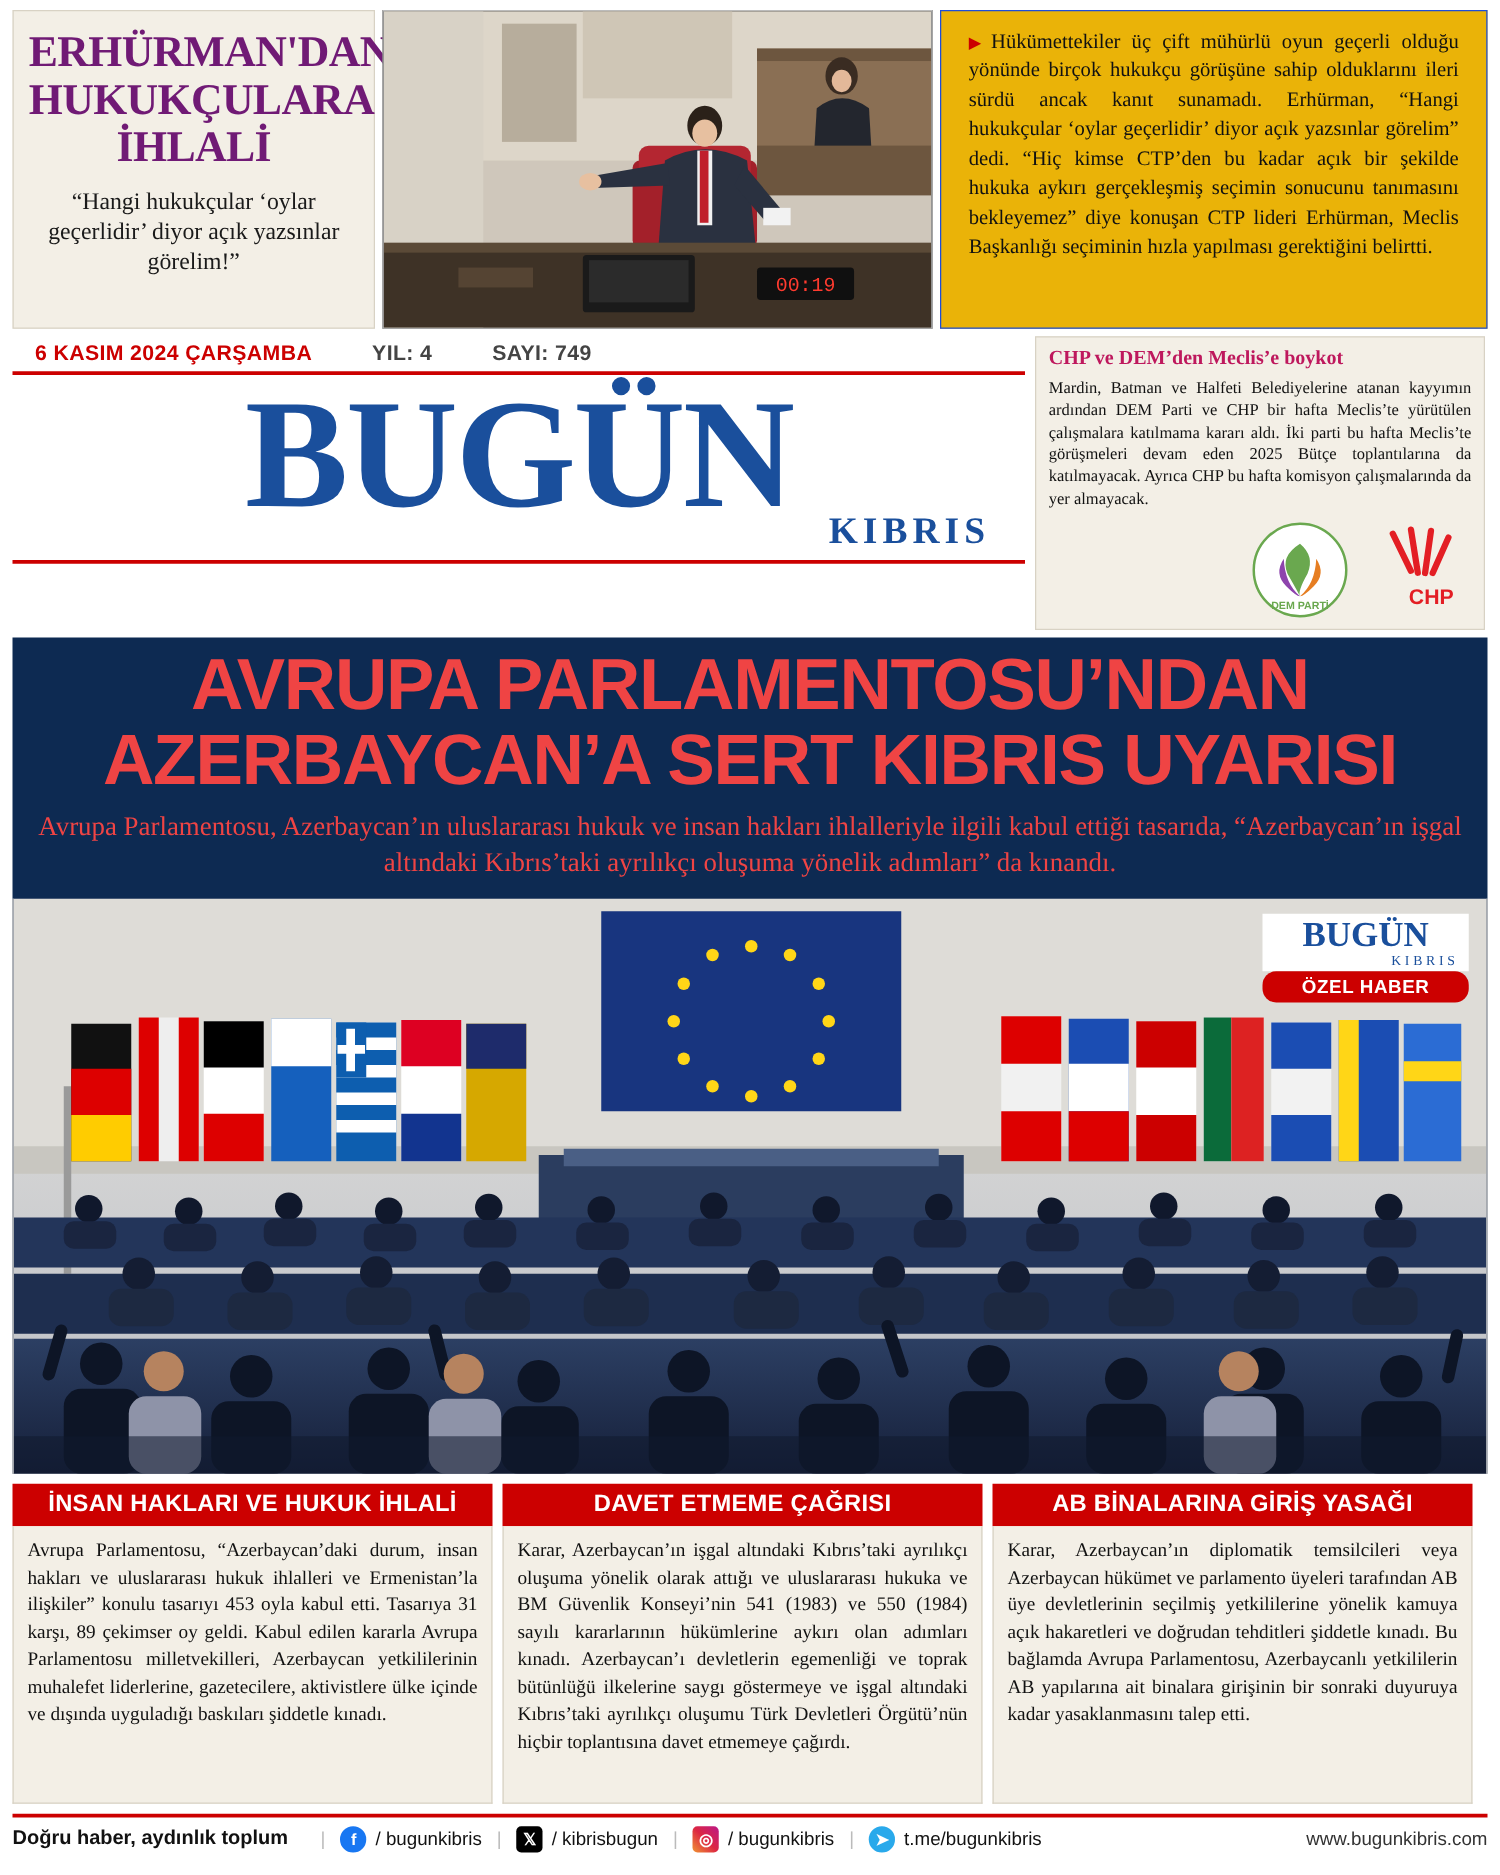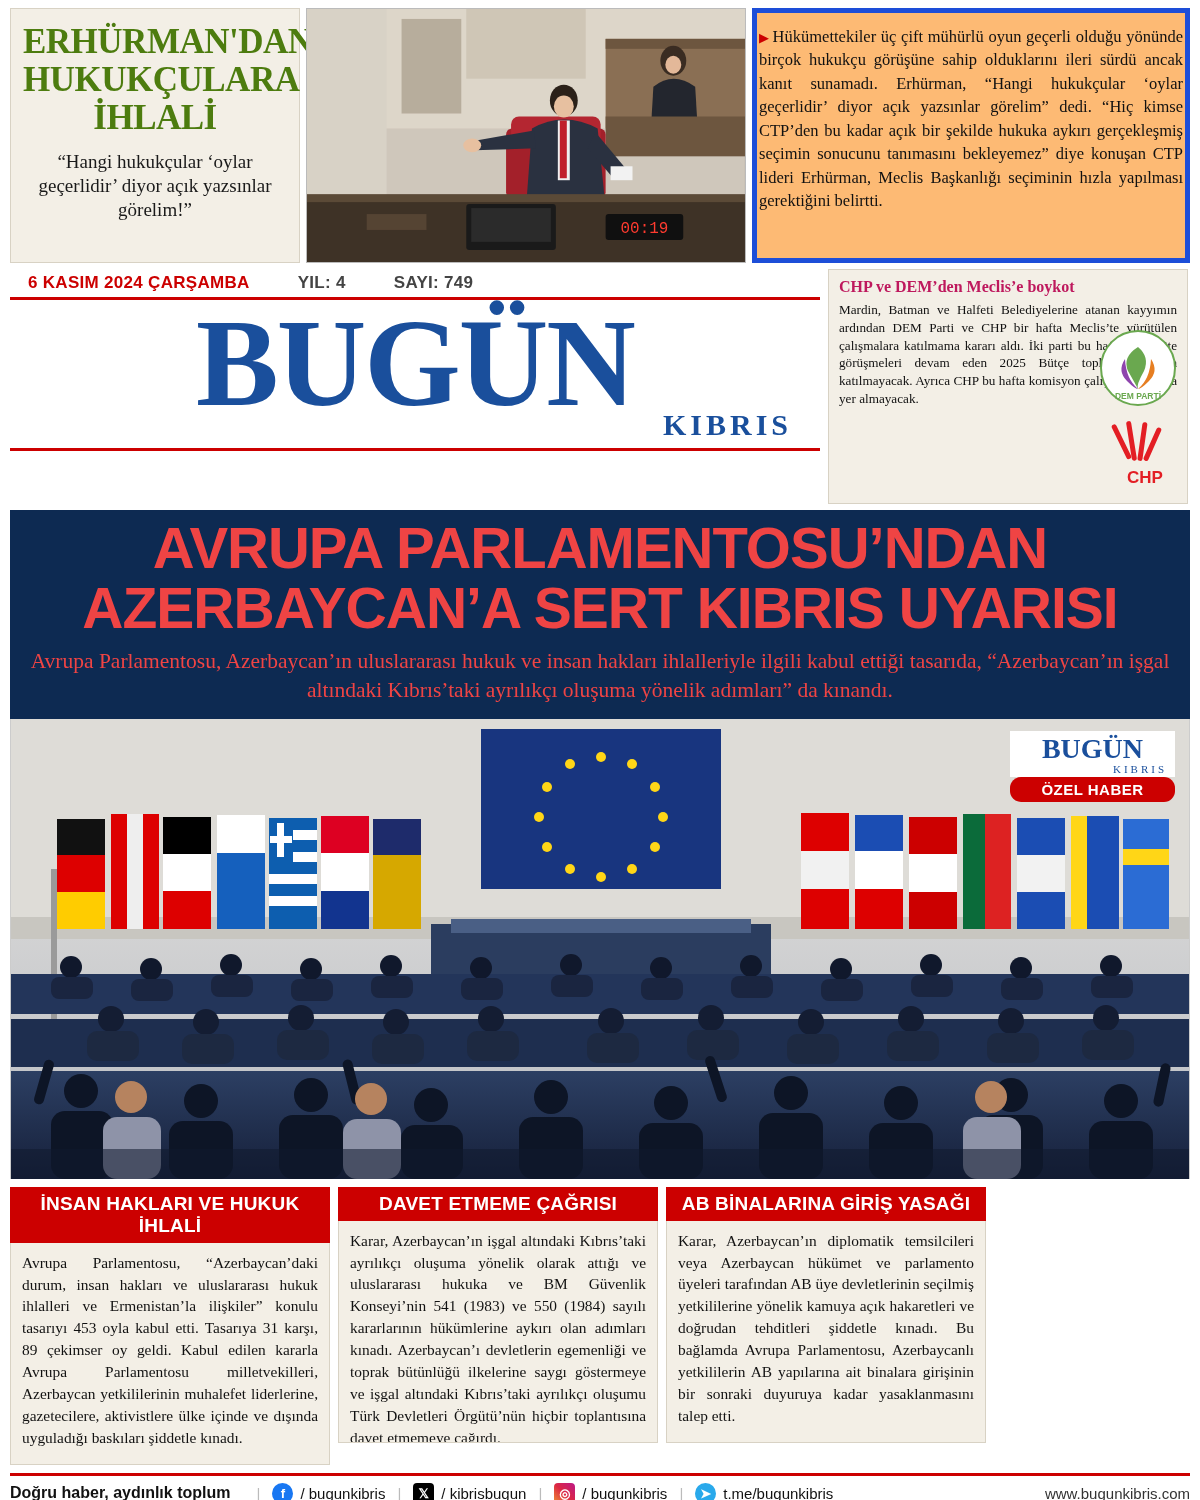--- a/index.html
+++ b/index.html
@@ -14,29 +14,29 @@
 
   
   .topstrip { display: flex; gap: 6px; height: 255px; }
   .tease-left {
     width: 290px; background: #f3efe6; border: 1px solid #d8d2c4;
     padding: 14px 12px 10px 12px; display: flex; flex-direction: column;
   }
   .tease-left h1 {
     font-family: "Liberation Serif", serif;
     font-weight: bold; font-size: 35px; line-height: 1.08;
-    letter-spacing: -0.5px; color: #4d7c0f; text-align: center;
+    letter-spacing: -0.5px; color: #701a75; text-align: center;
   }
   .tease-left .quote {
     margin-top: 14px; font-size: 19px; line-height: 1.25; text-align: center;
     color: #1a1a1a; font-style: normal;
   }
   .tease-photo { width: 440px; background: #222; position: relative; overflow: hidden; border: 1px solid #bbb; }
   .tease-text {
-    flex: 1; background: #fdba74; border: 5px solid #1d4ed8; padding: 12px 2px;
+    flex: 1; background: #eab308; border: 1px solid #1d4ed8; padding: 12px 22px;
     font-size: 16.5px; line-height: 1.42; text-align: justify; color: #111;
   }
   .tease-text .bullet { color: #c00; font-size: 13px; margin-right: 3px; }
 
   
   .mastrow { display: flex; margin-top: 6px; height: 235px; }
   .mast-left { width: 810px; position: relative; }
   .dateline {
     display: flex; gap: 48px; font-size: 17px; color: #c00; font-weight: bold;
     letter-spacing: .3px; padding: 4px 0 0 18px; font-family: "Liberation Sans", sans-serif;
@@ -57,21 +57,21 @@
 
   .mast-right {
     width: 360px; margin-left: 8px; background: #f3efe6; border: 1px solid #d8d2c4;
     padding: 8px 10px; position: relative;
   }
   .mast-right h2 {
     font-family: "Liberation Serif", serif; font-weight: bold; font-size: 16px;
     color: #be185d; margin-bottom: 5px;
   }
   .mast-right p { font-size: 13.2px; line-height: 1.35; text-align: justify; color: #111; }
-  .logos-row { position: absolute; right: 10px; bottom: 8px; display: flex; gap: 10px; align-items: flex-end; flex-direction: column; }
+  .logos-row { position: absolute; right: 10px; bottom: 8px; display: flex; gap: 10px; align-items: flex-end; }
   .dem-logo { width: 78px; height: 78px; position: relative; }
   .chp-logo { width: 88px; height: 78px; position: relative; }
 
   
   .headband { background: #0d2a52; color: #ef4444; padding: 10px 14px 14px 14px; margin-top: 6px; }
   .headband h1 {
     font-family: "Liberation Sans", sans-serif; font-weight: bold;
     font-size: 58px; line-height: .98; letter-spacing: -1px; text-align: center;
     text-transform: uppercase;
   }
@@ -86,21 +86,21 @@
   .badge {
     position: absolute; right: 14px; top: 12px; width: 165px; text-align: center;
   }
   .badge .bwhite { background: #fff; padding: 4px 0 2px; }
   .badge .blogo { font-family: "Liberation Serif", serif; font-weight: bold; font-size: 28px; color: #1a4f9c; line-height: 1; }
   .badge .bkib { font-size: 11px; letter-spacing: 3px; color: #1a4f9c; text-align: right; padding-right: 8px; }
   .badge .bred { background: #c00; color: #ffffff; font-family: "Liberation Sans", sans-serif; font-weight: bold; font-size: 15px; padding: 4px 0; letter-spacing: .5px; border-radius: 11px; }
 
   
   .cols { display: flex; gap: 8px; margin-top: 8px; }
-  .col { width: 320px; }
+  .col { width: 384px; }
   .col-head {
     background: #c00; color: #fff; font-family: "Liberation Sans", sans-serif;
     font-weight: bold; font-size: 19px; text-align: center; padding: 6px 0; letter-spacing: .2px;
   }
   .col-body {
     border: 1px solid #d8d2c4; border-top: none; background: #f3efe6;
     padding: 9px 11px; font-size: 15.4px; line-height: 1.42; text-align: justify; color: #111;
     height: 222px; overflow: hidden;
   }
 

